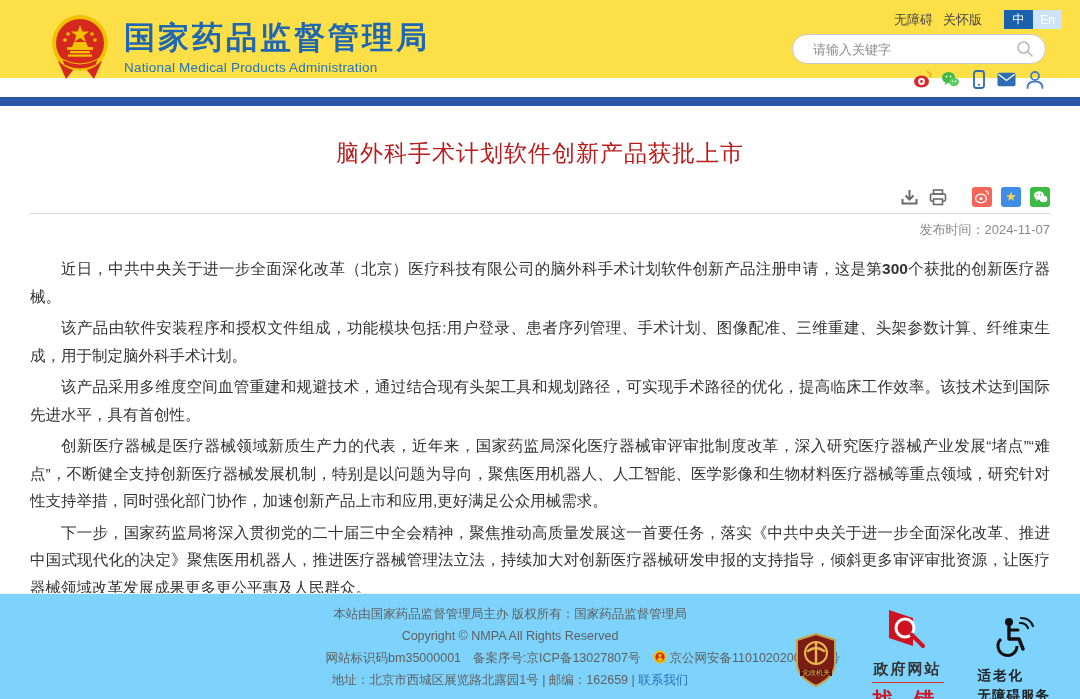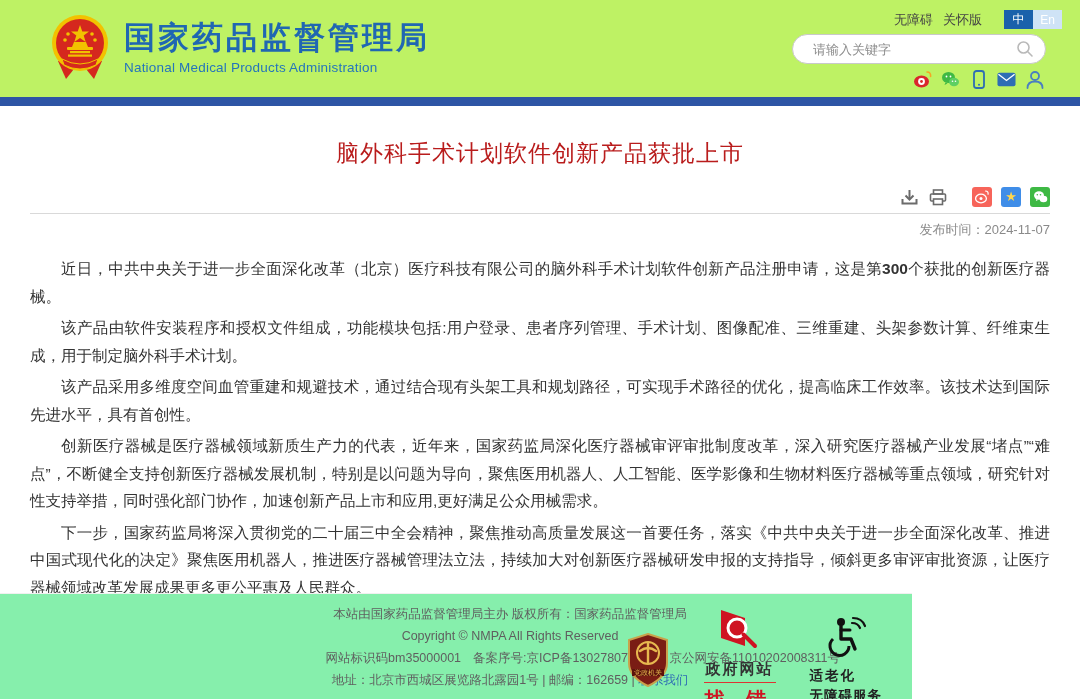--- a/index.html
+++ b/index.html
@@ -1,21 +1,21 @@
 <!DOCTYPE html>
 <html><head>
 <meta charset="utf-8">
 <style>
   * { margin:0; padding:0; box-sizing:border-box; }
   html,body { width:1080px; height:699px; overflow:hidden; background:#fff;
     font-family:"Liberation Sans","DejaVu Sans",sans-serif; }
   .page { position:relative; width:1080px; height:699px; background:#fff; }
 
   
-  .header { position:relative; height:97px; background:#bef264; }
+  .header { position:relative; height:78px; background:#fde047; }
   .emblem { position:absolute; left:48px; top:13px; width:64px; height:68px; }
   .org-block { position:absolute; left:124px; top:20px; }
   .org-zh { font-size:31px; font-weight:bold; color:#2067b2; letter-spacing:3px; line-height:36px;}
   .org-en { font-size:13.5px; color:#2575bb; margin-top:4px; letter-spacing:0.2px;}
 
   .top-utils { position:absolute; top:10px; right:18px; display:flex; align-items:center; gap:10px; }
   .util-link { font-size:13px; color:#444; cursor:pointer; }
   .lang-toggle { display:flex; margin-left:12px; }
   .lang-btn { width:29px; height:19px; display:flex; align-items:center; justify-content:center;
     font-size:12px; cursor:pointer; }
@@ -48,22 +48,22 @@
   .sq-wechat{ background:#3eb944; }
   .title-divider { margin-top:6px; border-top:1px solid #d9d9d9; }
   .publish-row { margin-top:7px; text-align:right; font-size:13px; color:#8a8a8a; }
 
   .body-text { margin-top:16px; }
   .body-text p { font-size:15.5px; color:#333; line-height:27.5px; text-indent:2em;
     margin-bottom:4px; text-align:justify; }
   .num-bold { font-weight:bold; }
 
   
-  .footer { position:absolute; left:0; top:593px; width:912px; height:106px;
-    background:#86efac; border-top:1px solid #f0f0f0;text-decoration:underline; }
+  .footer { position:absolute; left:0; top:593px; width:1080px; height:106px;
+    background:#7dd3fc; border-top:1px solid #f0f0f0;text-decoration:underline; }
   .footer-text { position:absolute; left:180px; top:9px; width:660px; text-align:center; }
   .f-line { font-size:12.5px; color:#5f5f5f; line-height:22px; }
   .f-line3 { display:flex; justify-content:flex-end; align-items:center; gap:12px; }
   .f-contact { color:#2e6db4; cursor:pointer; text-decoration:none; }
   .police-ic { width:14px; height:14px; display:inline-block; vertical-align:-2px; margin-right:3px;}
 
   .footer-badges { position:absolute; right:30px; top:12px; display:flex; align-items:center; gap:34px; }
   .badge { display:flex; align-items:center; gap:8px; cursor:pointer;flex-direction:column; }
   .gov-err-text { display:flex; flex-direction:column; align-items:center; }
   .gov-err-top { font-size:15px; font-weight:bold; color:#333; letter-spacing:2px; }

